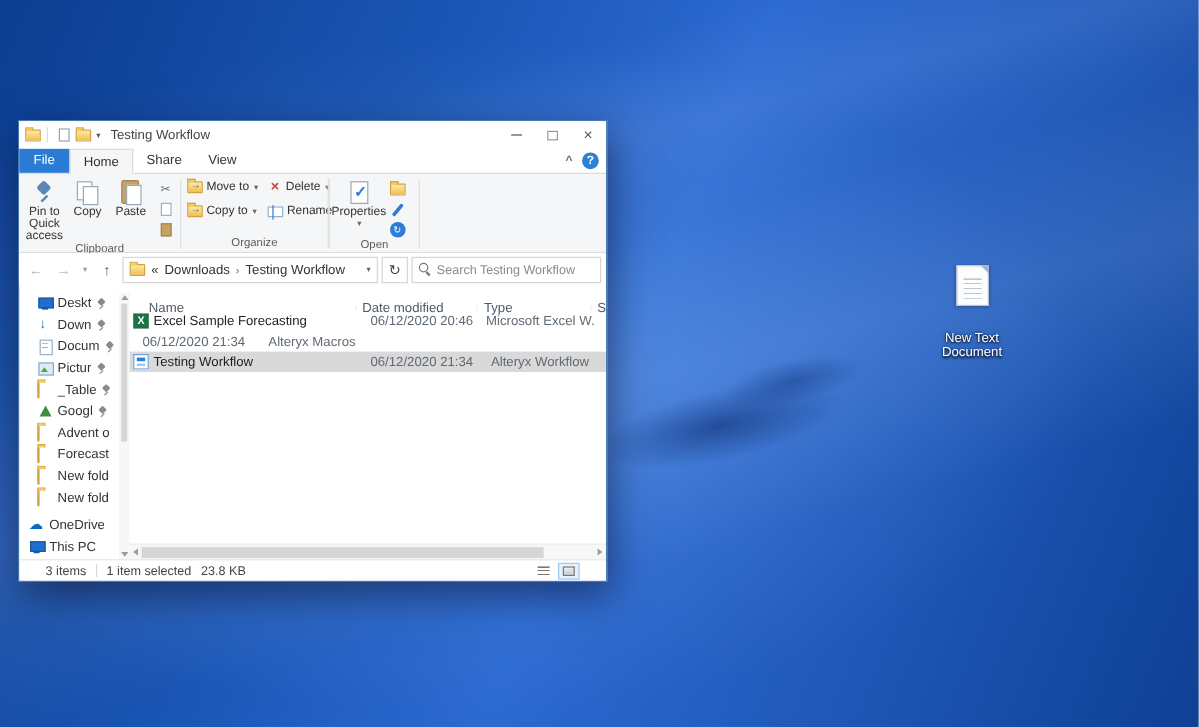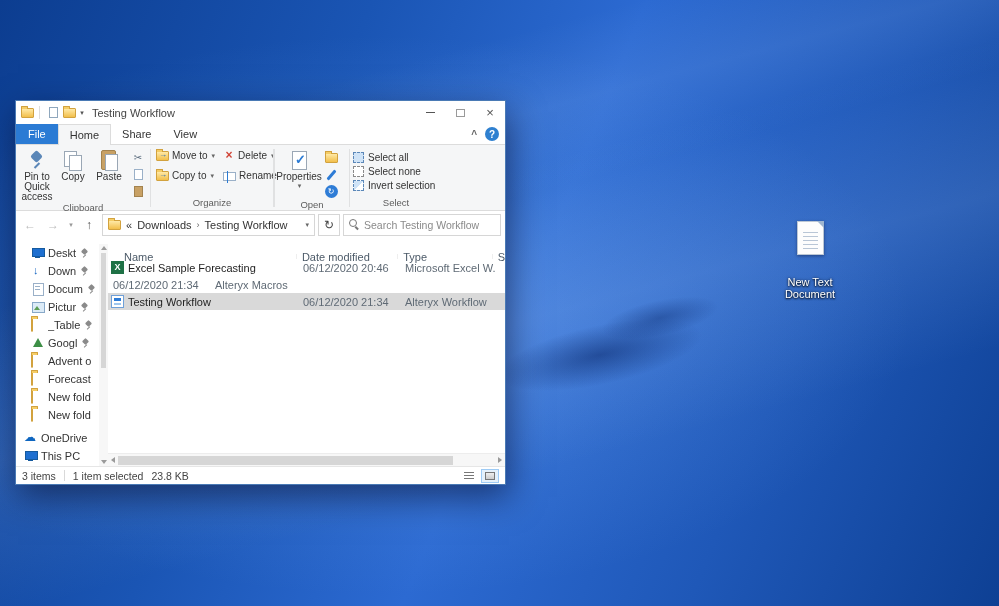--- a/index.html
+++ b/index.html
@@ -139,39 +139,39 @@
   .nav-thumb{width:5px;height:115px;background:#d6d6d6;margin-top:3px;}
   .nav-spacer{flex:1;}
 
   .filearea{flex:1;display:flex;flex-direction:column;min-width:0;padding-top:2px;}
   .cols{height:19px;display:flex;align-items:stretch;color:#4c5a68;font-size:11px;flex:0 0 auto;}
   .col{padding-left:5px;border-right:1px solid #eee;display:flex;align-items:center;cursor:default;margin-top:14px;}
   .col.c-name{width:190px;padding-left:16px;}
   .col.c-date{width:102px;}
   .col.c-type{width:95px;}
   .col.c-size{flex:1;border-right:none;}
-  .rows{flex:1;min-height:0;}
+  .rows{flex:1;min-height:0;text-align:center;}
   .frow{height:17px;display:flex;align-items:center;font-size:11px;cursor:default;}
   .frow.selected{background:#d9d9d9;}
   .cell{white-space:nowrap;overflow:hidden;}
   .cell.c-name{width:190px;display:flex;align-items:center;gap:4px;padding-left:3px;color:#1e1e1e;}
   .cell.c-date{width:102px;color:#5f6a75;padding-left:5px;}
   .cell.c-type{width:95px;color:#5f6a75;padding-left:5px;}
   .fi{width:13px;height:13px;flex:0 0 auto;position:relative;}
   .fi.excel::before{content:"X";position:absolute;inset:0;background:#1e7145;color:#fff;font-size:9px;font-weight:bold;text-align:center;line-height:13px;}
   .fi.alteryx{background:#fff;border:1px solid #6fa0d8;}
   .fi.alteryx::before{content:"";position:absolute;left:2px;top:2px;right:2px;height:3px;background:#2e7cd6;}
   .fi.alteryx::after{content:"";position:absolute;left:2px;top:7px;right:2px;height:2px;background:#9ec6ee;}
   .hscroll{height:13px;flex:0 0 auto;background:#f7f7f7;display:flex;align-items:center;border-top:1px solid #ededed;}
   .tri-left{margin-left:3px;width:0;height:0;border-top:3px solid transparent;border-bottom:3px solid transparent;border-right:4px solid #9a9a9a;}
   .tri-right{margin-right:3px;width:0;height:0;border-top:3px solid transparent;border-bottom:3px solid transparent;border-left:4px solid #9a9a9a;}
   .h-thumb{height:9px;background:#d6d6d6;width:335px;margin-left:3px;}
   .h-spacer{flex:1;}
 
-  .statusbar{height:18px;flex:0 0 auto;border-top:1px solid #e6e6e6;display:flex;align-items:center;font-size:10.5px;color:#444;padding:0 6px;gap:8px;}
+  .statusbar{height:18px;flex:0 0 auto;border-top:1px solid #e6e6e6;display:flex;align-items:center;font-size:10.5px;color:#444;padding:0 22px;gap:8px;}
   .sb-sep{width:1px;height:11px;background:#d9d9d9;}
   .sb-right{margin-left:auto;display:flex;gap:3px;}
   .sb-view{width:18px;height:14px;border:1px solid transparent;display:flex;align-items:center;justify-content:center;cursor:default;}
   .sb-view.boxed{border-color:#9ecbf5;background:#e5f1fb;}
   .ic-list{width:10px;height:8px;background:repeating-linear-gradient(to bottom,#777 0 1px,transparent 1px 3px);}
   .ic-thumbs{width:10px;height:8px;border:1px solid #777;background:linear-gradient(#eee,#ccc);}
 
   
   .desktop-icon{position:absolute;left:779px;top:221px;width:62px;display:flex;flex-direction:column;align-items:center;gap:21px;cursor:default;}
   .doc-icon{width:27px;height:34px;background:#fdfdfd;border:1px solid #bcc7d4;position:relative;box-shadow:0 1px 3px rgba(0,0,30,0.4);}
@@ -299,39 +299,20 @@
               </span>
             <span class="mini">
                 <span class="mini-ic history"></span>
               </span>
           </div>
         </div>
         <div class="rg-label">Open</div>
       </div>
       <div class="rg-sep"></div>
 
-      <div class="rgroup selectg">
-        <div class="rg-content">
-          <div class="sel-rows">
-            <div class="selbtn">
-              <span class="icon-selall"></span>
-              <span>Select all</span>
-            </div>
-            <div class="selbtn">
-              <span class="icon-selnone"></span>
-              <span>Select none</span>
-            </div>
-            <div class="selbtn">
-              <span class="icon-invert"></span>
-              <span>Invert selection</span>
-            </div>
-          </div>
-        </div>
-        <div class="rg-label">Select</div>
-      </div>
     </div>
 
     <div class="addressbar">
       <span class="navbtn disabled">←</span>
       <span class="navbtn disabled">→</span>
       <span class="navbtn tiny">▾</span>
       <span class="navbtn">↑</span>
       <div class="breadcrumb">
         <span class="fold-xs"></span>
         <span class="bc-seg">«</span>

